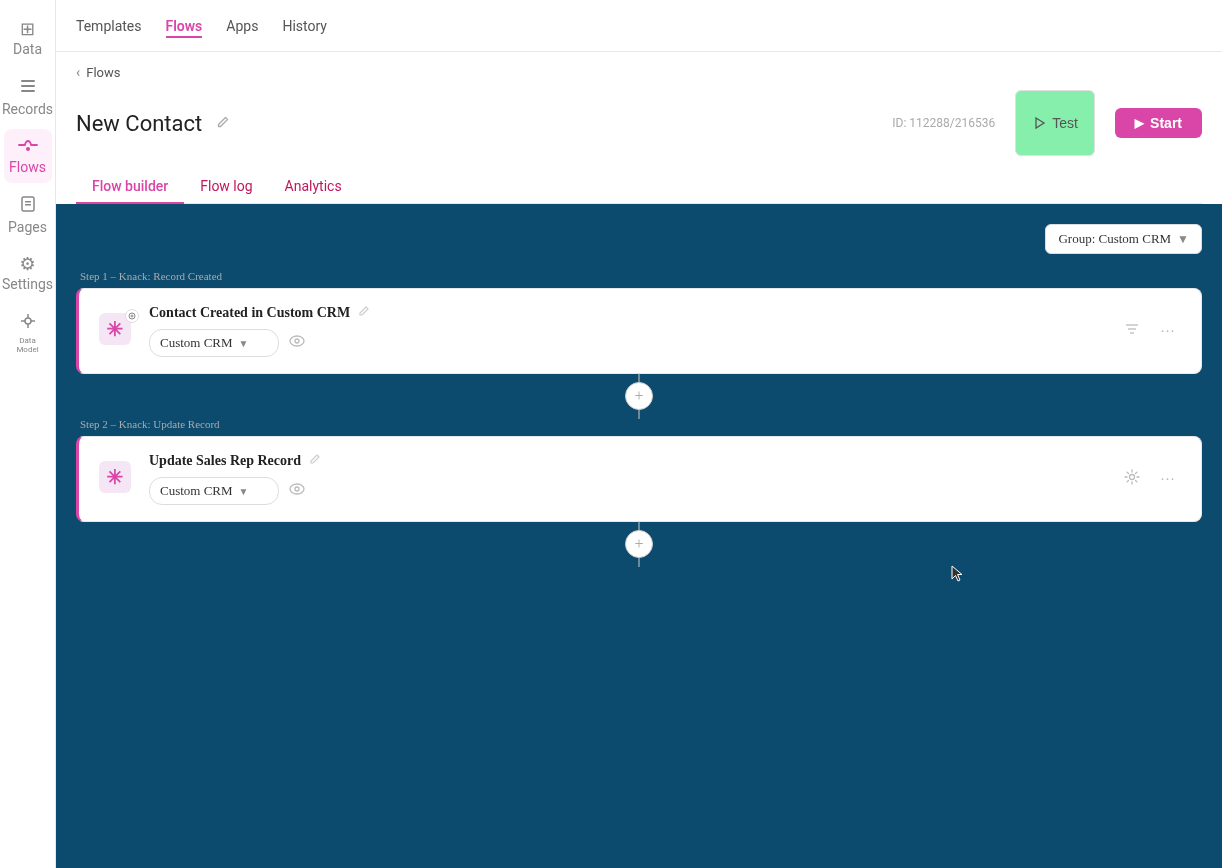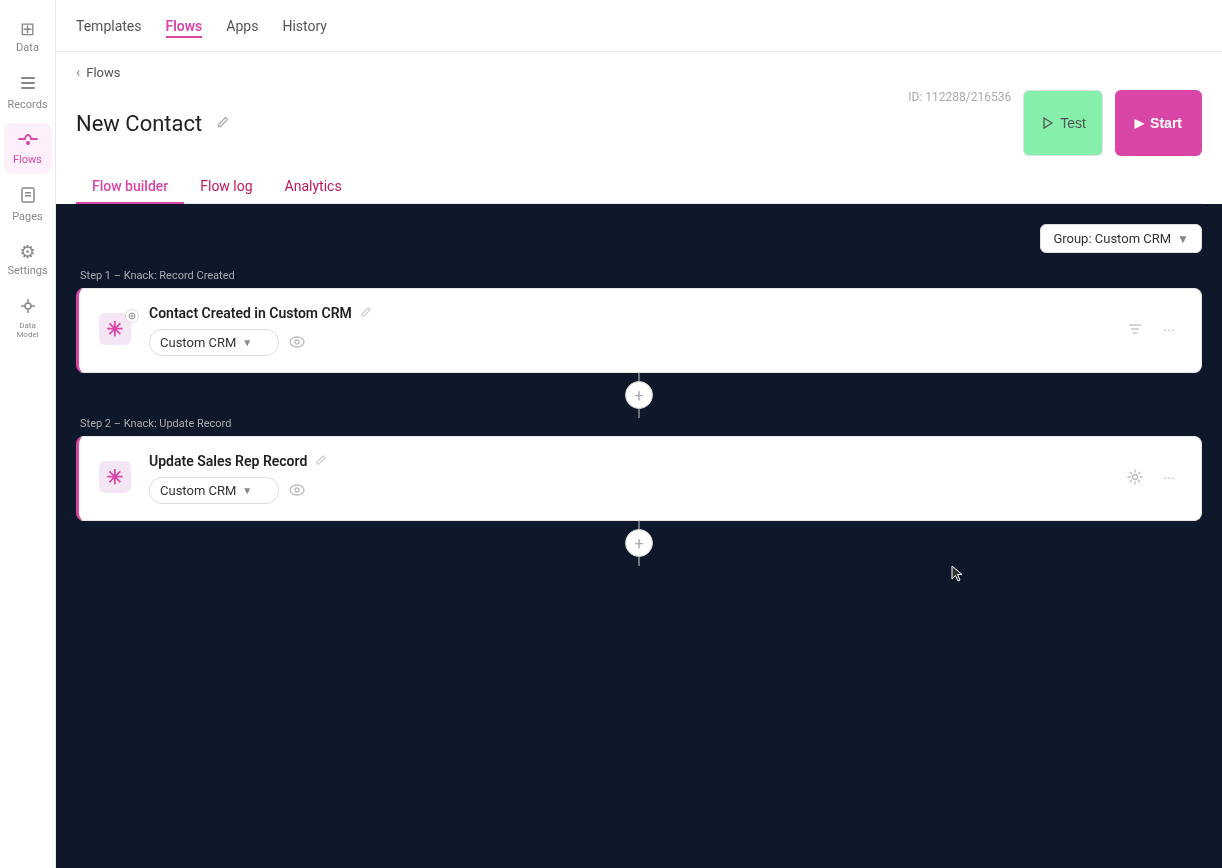--- a/index.html
+++ b/index.html
@@ -29,21 +29,21 @@
       gap: 3px;
       color: #888;
       font-size: 10px;
       text-align: center;
     }
     .sidebar-item.active { color: #d946a8; background: #fdf0fa; }
     .sidebar-icon {
       font-size: 18px;
       line-height: 1;
     }
-    .sidebar-label { font-size: 11px; }
+    .sidebar-label { font-size: 14px; }
 
     
     .main {
       flex: 1;
       display: flex;
       flex-direction: column;
       overflow: hidden;
       background: #fff;
     }
 
@@ -107,21 +107,22 @@
     .edit-icon-btn {
       color: #aaa;
       cursor: pointer;
       font-size: 14px;
       padding: 4px;
       border-radius: 4px;
     }
 
     .flow-title-right {
       display: flex;
-      gap: 12px;
+      align-items: center;
+      gap: 20px;
     }
     .id-text {
       font-size: 12px;
       color: #aaa;
     }
     .test-btn {
       display: flex;
       align-items: center;
       gap: 6px;
       padding: 24px 16px;
@@ -165,23 +166,24 @@
     .sub-nav-item.active {
       color: #d946a8;
       border-bottom: 2px solid #d946a8;
       font-weight: 500;
     }
 
     
     .content-area {
       flex: 1;
       overflow-y: auto;
-      background: #0f172a;
+      background: #0c4a6e;
       padding: 20px;
       position: relative;
+      font-family: Liberation Serif, serif;
     }
 
     
     .group-selector-row {
       display: flex;
       justify-content: flex-end;
       margin-bottom: 16px;
     }
     .group-selector {
       display: flex;

